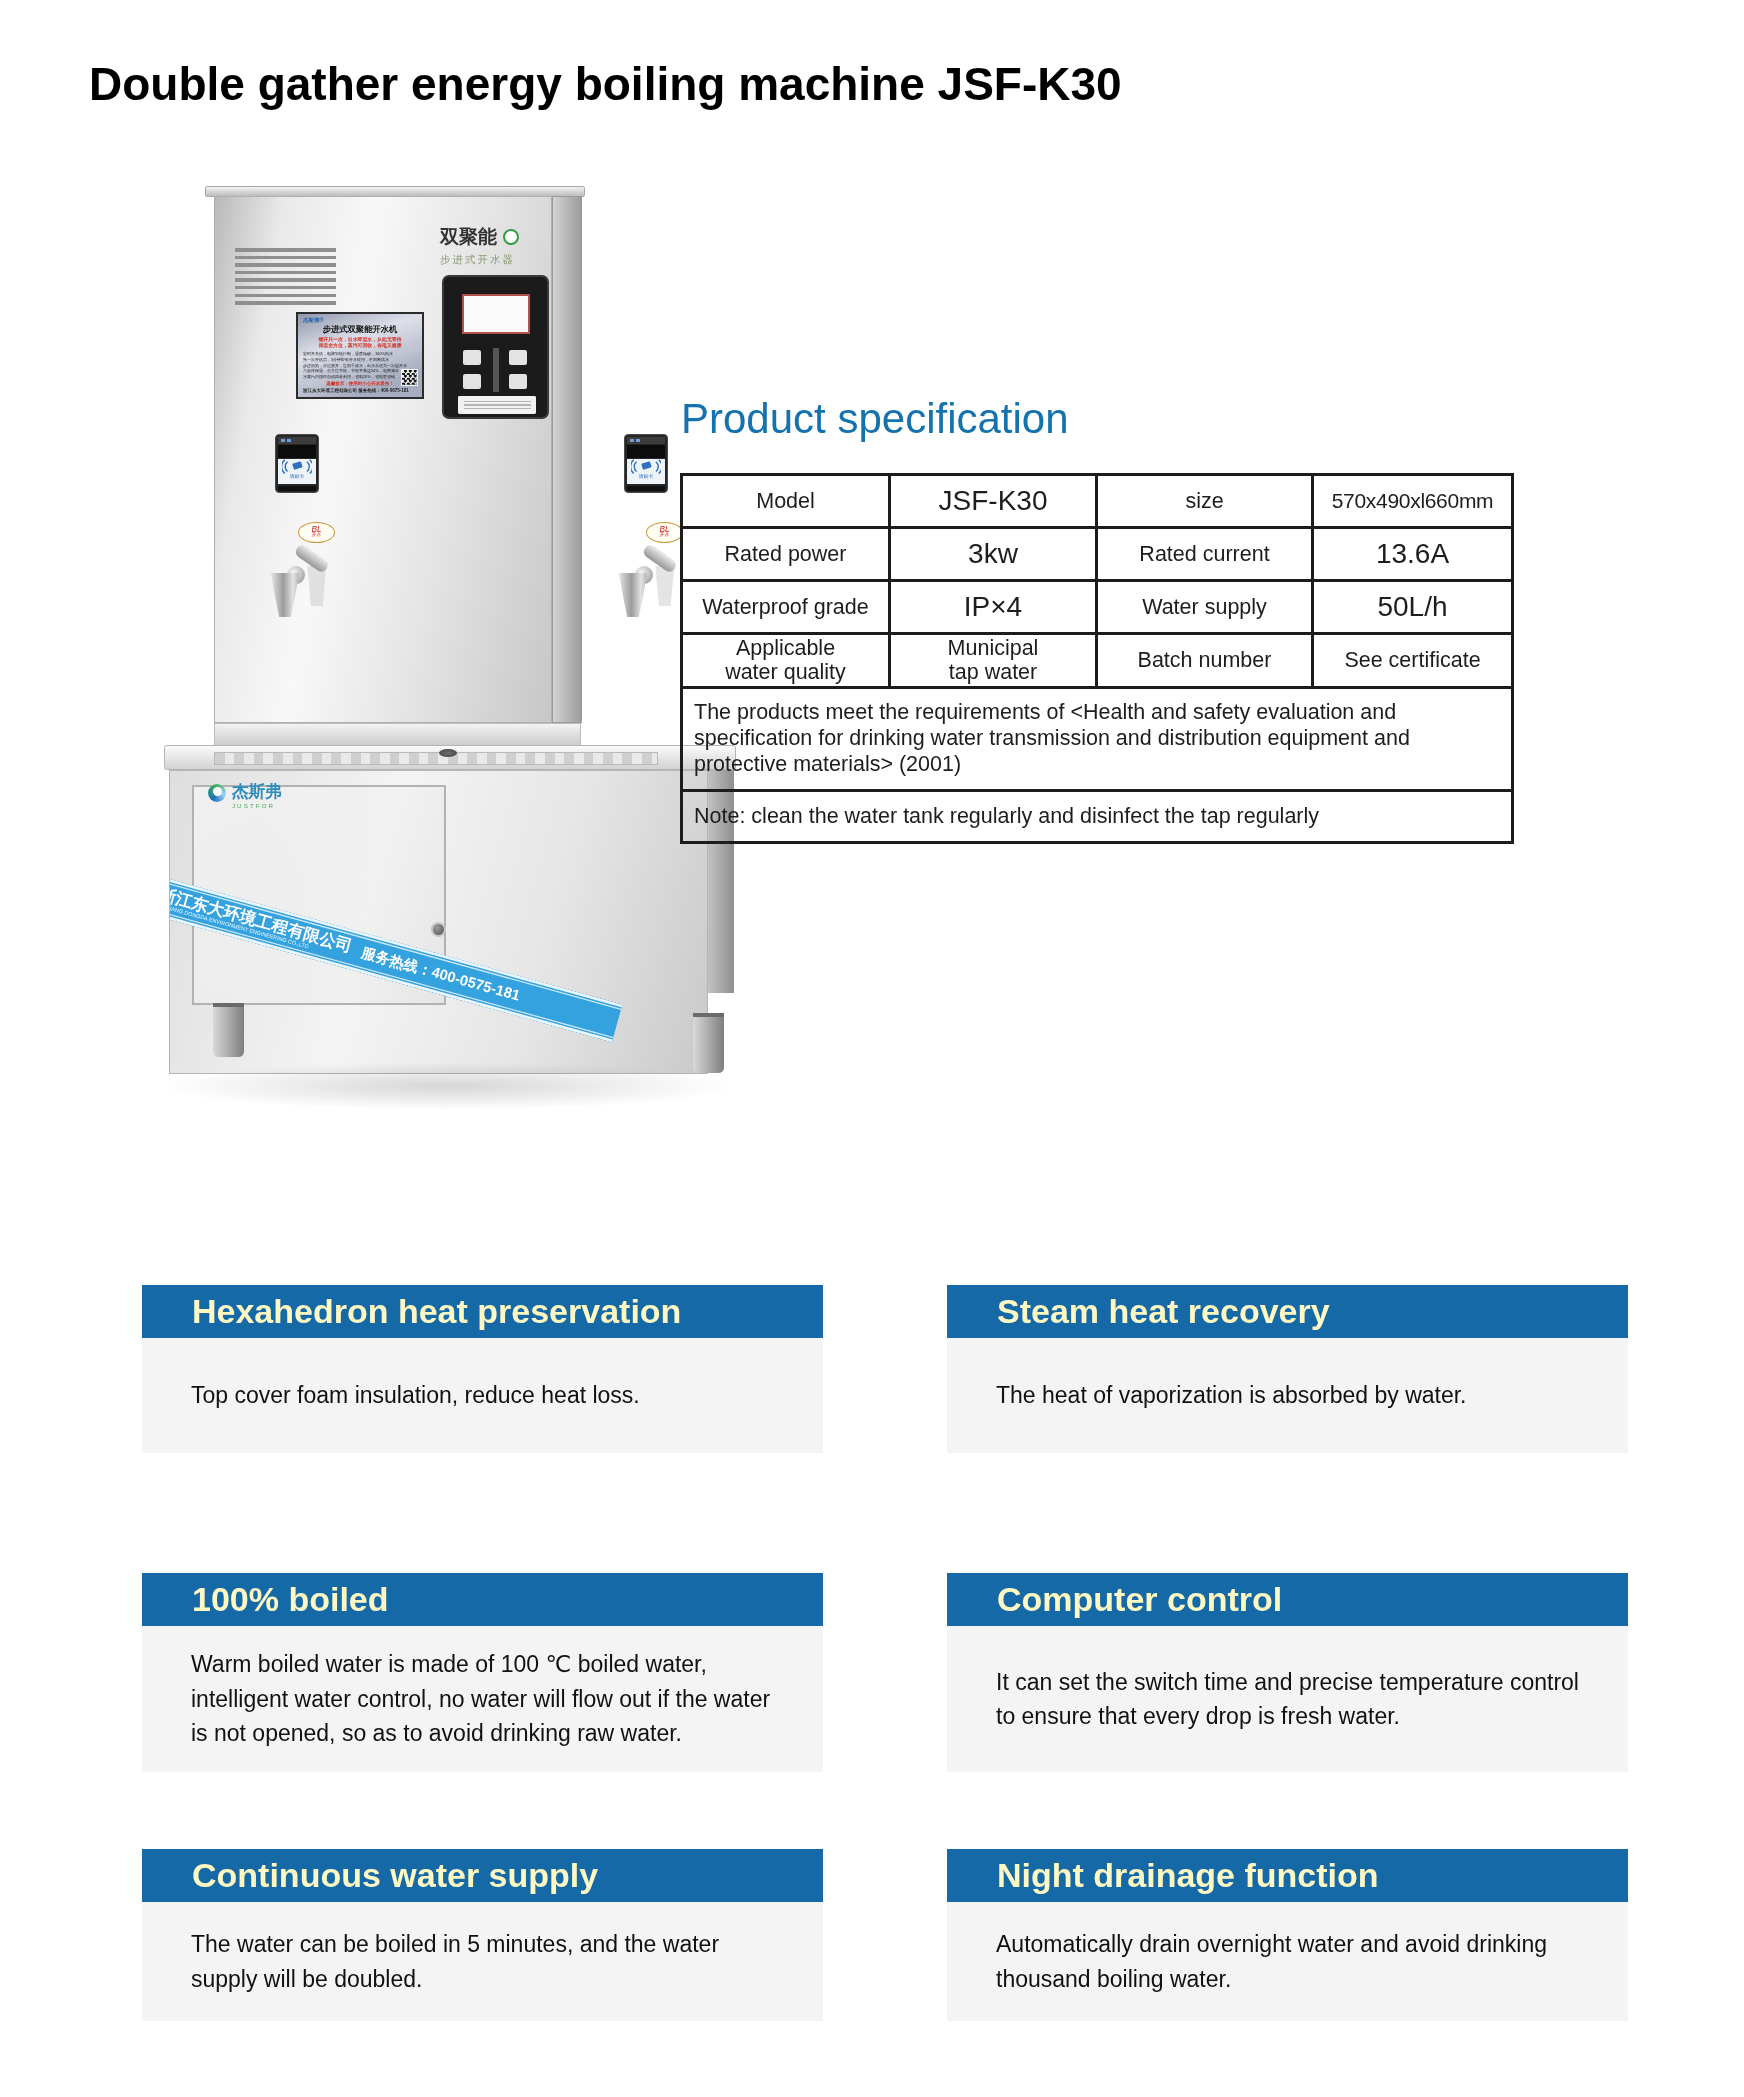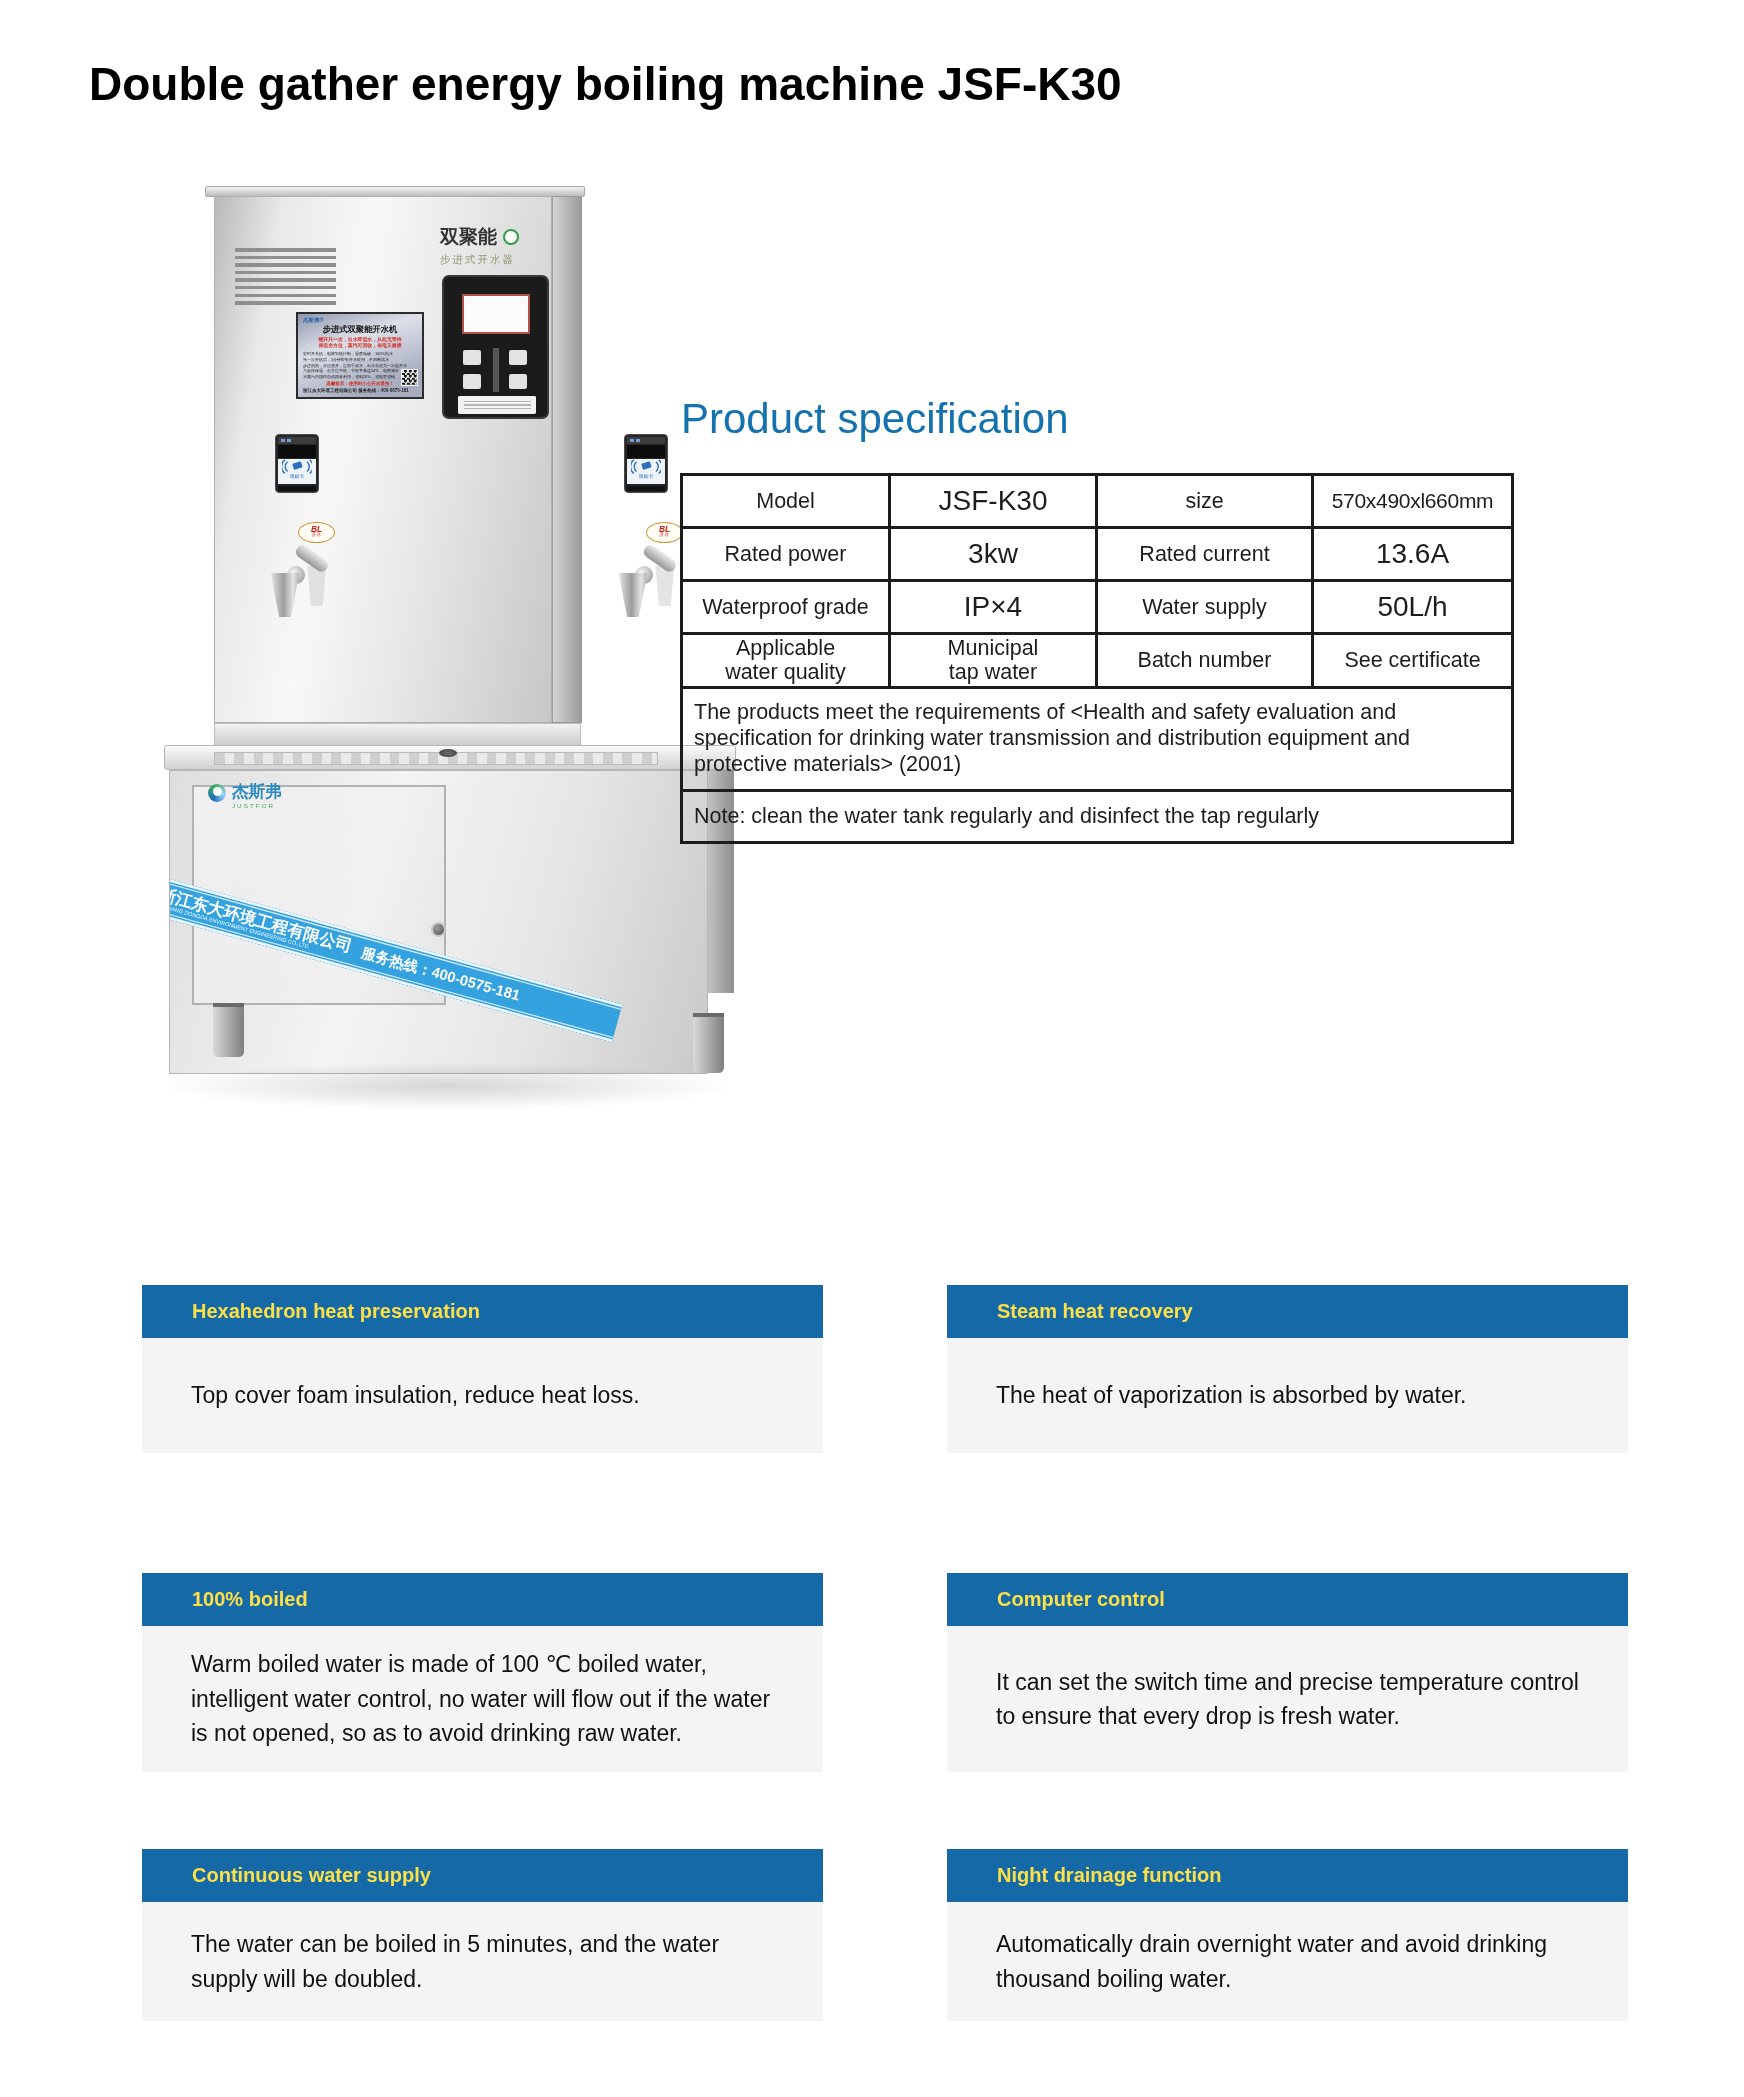--- a/index.html
+++ b/index.html
@@ -20,21 +20,21 @@
   .val-sm{font-size:21px;letter-spacing:-0.3px;}
   .val-nm{font-size:21.5px;}
   td.wrap2{padding:1.4px 39px;}
   td.std-val{font-size:21px;word-spacing:9.7px;}
   td.para{font-size:21.5px;text-align:left;padding:7px 11px;line-height:1.2;height:86px;}
   td.note{font-size:21.5px;text-align:left;padding:2.8px 11px;height:43px;}
 
   
   .features{position:absolute;left:142px;top:1285px;width:1486px;height:738px;}
   .card{position:absolute;width:681px;}
-  .card .hd{height:53px;background:#1569a6;color:#fde047;font-size:20px;font-weight:bold;display:flex;align-items:center;padding-left:50px;box-sizing:border-box;}
+  .card .hd{height:53px;background:#1569a6;color:#fef9c3;font-size:34px;font-weight:bold;display:flex;align-items:center;padding-left:50px;box-sizing:border-box;}
   .card .bd{background:#f4f4f4;font-size:23px;color:#111;display:flex;align-items:center;padding:0 49px;box-sizing:border-box;line-height:1.5;}
   .c1,.c3,.c5{left:0;}
   .c2,.c4,.c6{left:805px;}
   .c1,.c2{top:0;}  .c3,.c4{top:288px;}  .c5,.c6{top:564px;}
   .bd-h1{height:115px;} .bd-h2{height:146px;} .bd-h3{height:119px;}
 
   
   .machine{position:absolute;left:159px;top:186px;width:582px;height:936px;}
   .machine *{box-sizing:border-box;}
   .lid{position:absolute;left:46px;top:0;width:380px;height:11px;background:linear-gradient(#f2f2f2,#bdbdbd);border:0.7px solid #a8a8a8;border-radius:2.1px;}
@@ -67,21 +67,21 @@
   .rd1{left:116px;} .rd2{left:465px;}
   .reader .hd2{height:7px;background:#3d3d3d;display:flex;gap:2.1px;align-items:center;padding:0 2.8px;}
   .reader .hd2 i{width:4.2px;height:2.8px;background:#6f9fd8;display:block;}
   .reader .sc2{height:12.5px;background:#0c0c0c;margin-top:1.4px;}
   .reader .wz{height:25px;background:#eef3f8;margin-top:1.4px;text-align:center;}
   .reader .wz .tx{font-size:4.9px;color:#2e6fc0;line-height:1;margin-top:-1.4px;}
   .reader .slot{height:5.5px;background:#101010;margin-top:1.4px;border-radius:1.4px;}
 
   .badge{position:absolute;top:336px;width:37px;height:21px;border:1.4px solid #c79932;border-radius:50%;background:#fffdf4;text-align:center;line-height:1;}
   .bg1{left:139px;} .bg2{left:487px;}
-  .badge .bl{font-size:8.3px;font-weight:bold;font-style:italic;color:#cf2019;margin-top:2.1px;}
+  .badge .bl{font-size:8.3px;font-weight:normal;font-style:italic;color:#cf2019;margin-top:2.1px;}
   .badge .ks{font-size:4.9px;color:#cf2019;}
 
   .tap{position:absolute;top:362px;width:66px;height:71px;}
   .tp1{left:110px;} .tp2{left:458px;}
   .tap .arm{position:absolute;left:25px;top:4.2px;width:36px;height:12.5px;background:linear-gradient(#ececec,#969696);border-radius:6.2px;transform:rotate(35deg);}
   .tap .ghost{position:absolute;left:36px;top:18px;width:23.6px;height:40px;background:#c9c9c9;opacity:.5;filter:blur(0.7px);clip-path:polygon(10% 0,90% 0,75% 100%,25% 100%);}
   .tap .knk{position:absolute;left:18px;top:18px;width:18px;height:18px;border-radius:50%;background:radial-gradient(circle at 35% 35%,#f5f5f5,#8d8d8d);}
   .tap .cup{position:absolute;left:0;top:25px;width:32px;height:44px;background:linear-gradient(90deg,#efefef,#9c9c9c 45%,#e3e3e3 75%,#a5a5a5);clip-path:polygon(6% 0,94% 0,80% 58%,68% 100%,32% 100%,20% 58%);}
 
   .splash{position:absolute;left:55px;top:537px;width:367px;height:25px;background:linear-gradient(#f3f3f3,#c9c9c9);border:0.7px solid #bdbdbd;}

